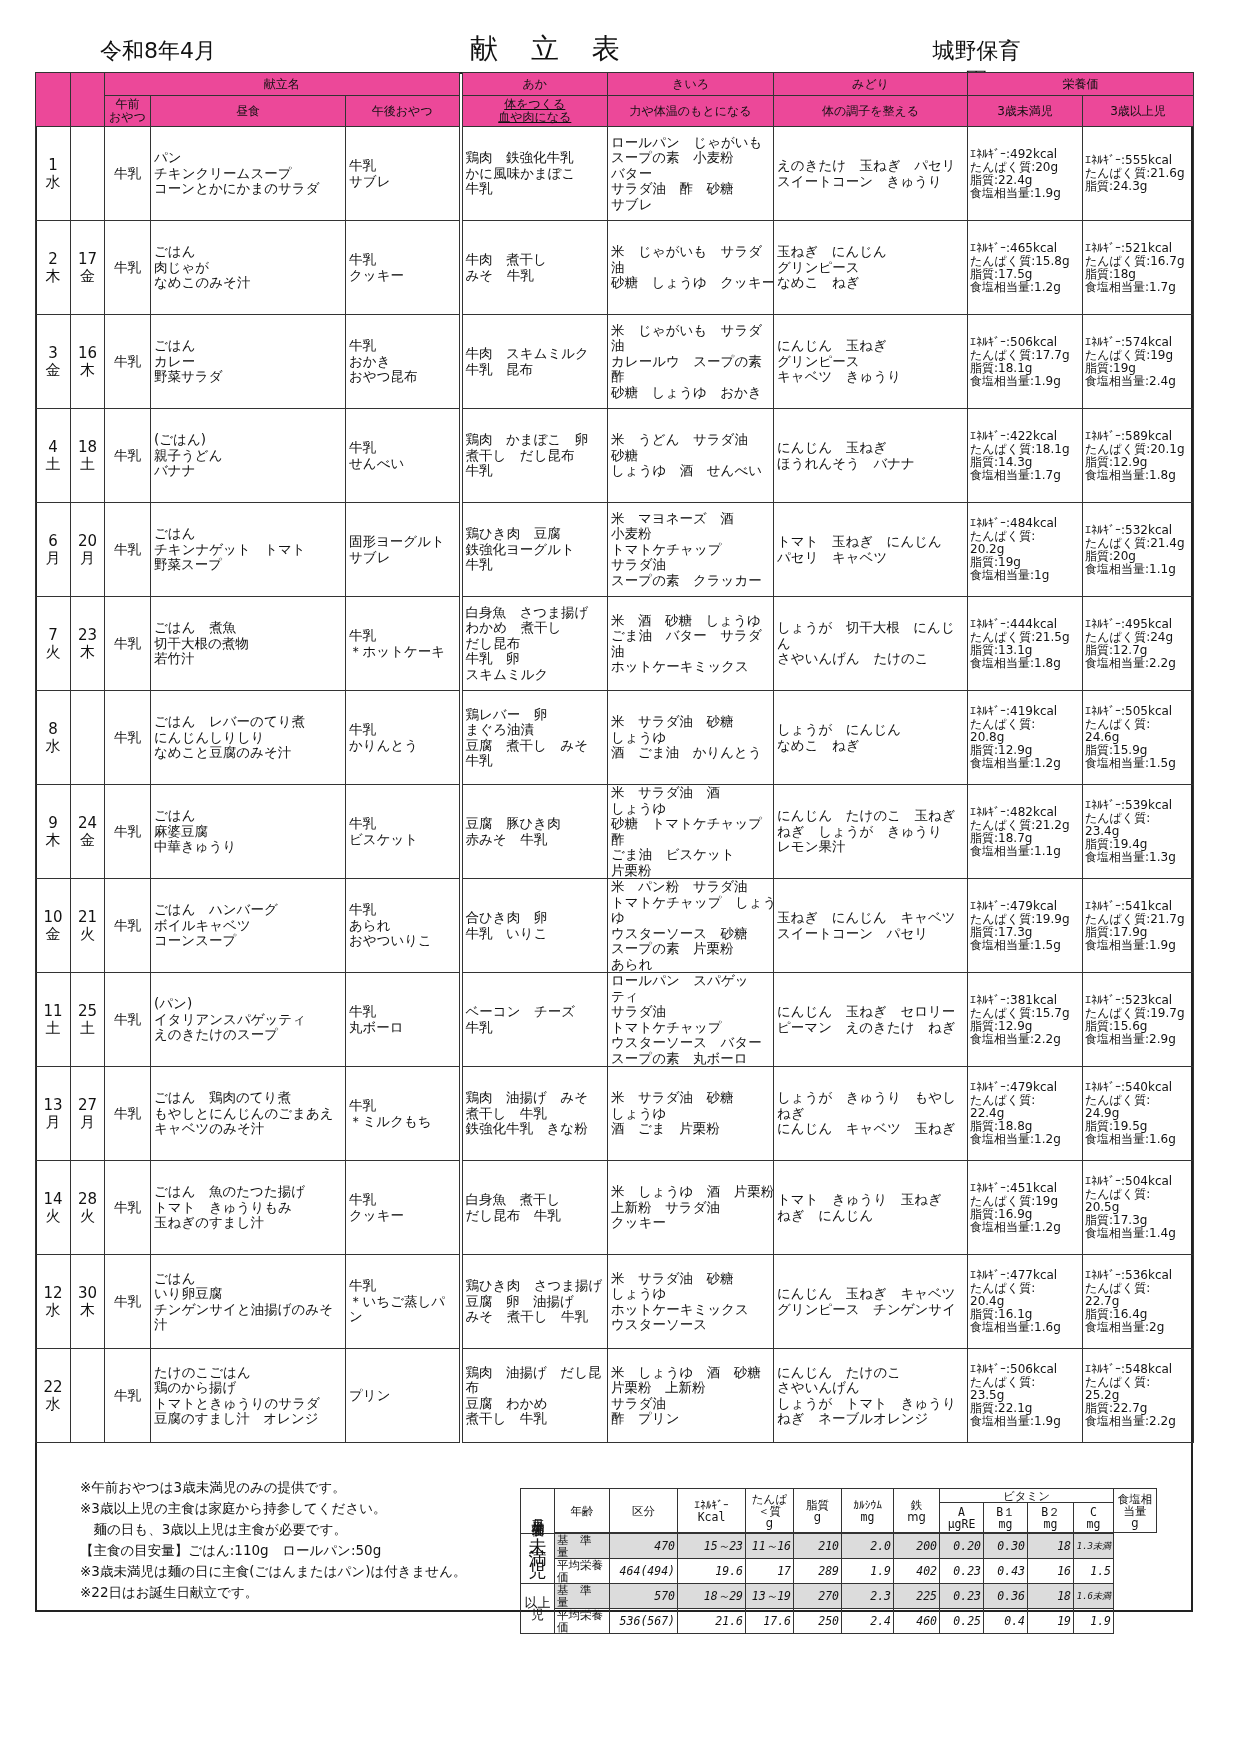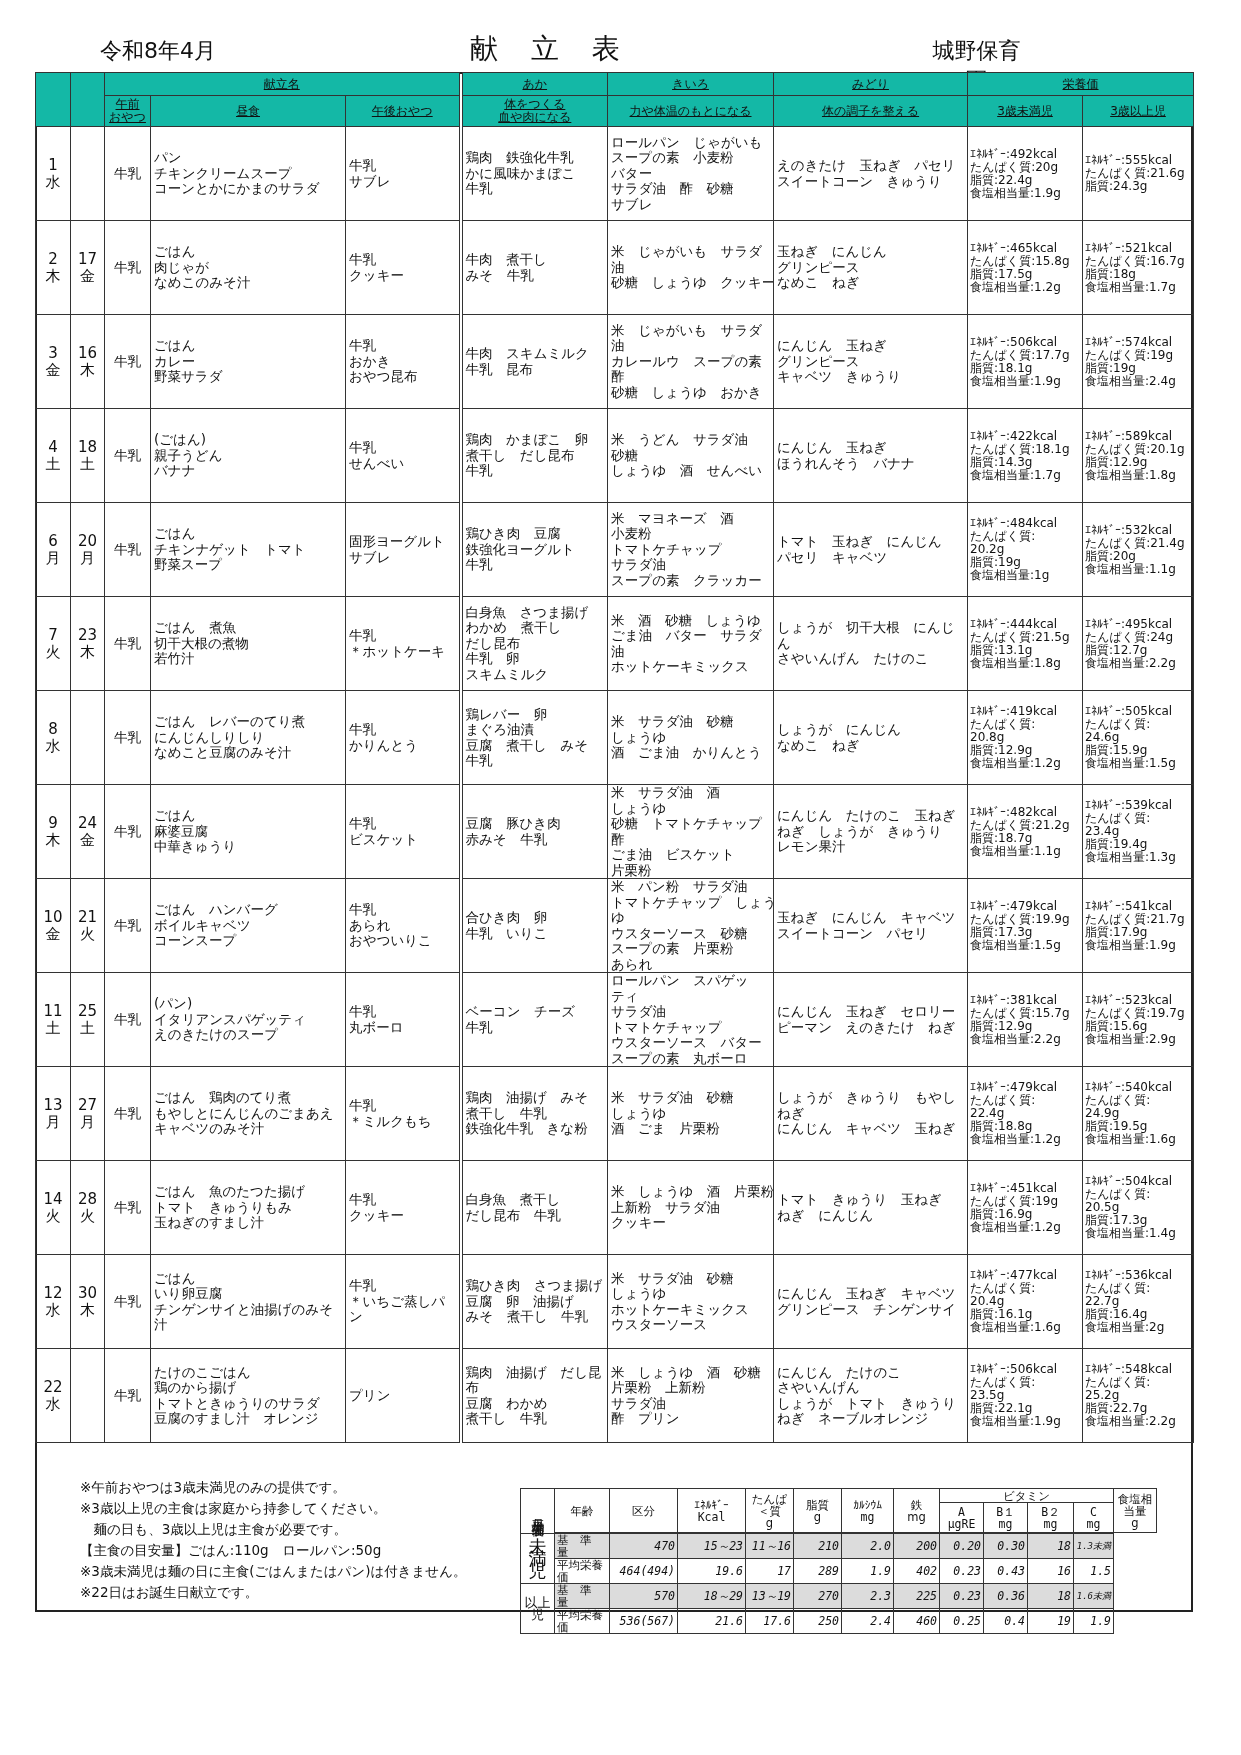--- a/index.html
+++ b/index.html
@@ -5,21 +5,21 @@
   html, body { margin: 0; padding: 0; background: #ffffff; }
   body { width: 1241px; height: 1755px; position: relative; font-family: "DejaVu Sans", "Liberation Sans", sans-serif; color: #111; overflow: hidden; }
   .title-row { position: absolute; top: 30px; left: 0; width: 1028px; height: 40px; }
   .month { position: absolute; left: 100px; top: 6px; font-size: 22px; }
   .doc-title { position: absolute; left: 470px; top: 0px; font-size: 28px; letter-spacing: 12px; }
   .school { position: absolute; left: 925px; top: 6px; font-size: 22px; text-align: center; }
 
   .sheet { position: absolute; left: 35px; top: 72px; width: 1158px; height: 1540px; border: 2px solid #222; box-sizing: border-box; }
   table.menu { position: absolute; left: 35px; top: 72px; border-collapse: collapse; table-layout: fixed; width: 1158px; }
   table.menu td, table.menu th { border: 1px solid #333; padding: 0 3px; vertical-align: middle; font-weight: normal; overflow: hidden; }
-  table.menu th { background: #14b8a6; font-size: 12px; line-height: 13px; text-decoration: underline; }
+  table.menu th { background: #ec4899; font-size: 12px; line-height: 13px; }
   table.menu tr.h1 th { height: 22px; }
   table.menu tr.h2 th { height: 30px; }
   table.menu td { font-size: 13.5px; line-height: 15.5px; height: 93px; }
   td.day, td.day2 { text-align: center; font-size: 15px !important; font-weight: bold; line-height: 17px !important; padding: 0 !important; }
   td.am { text-align: center; }
   td.nut { font-size: 12px !important; line-height: 13px !important; padding: 0 2px !important; }
   .dbl { border-left: 4px double #333 !important; }
   .cell-lines span { display: block; white-space: nowrap; }
   .u { text-decoration: underline; }
 

